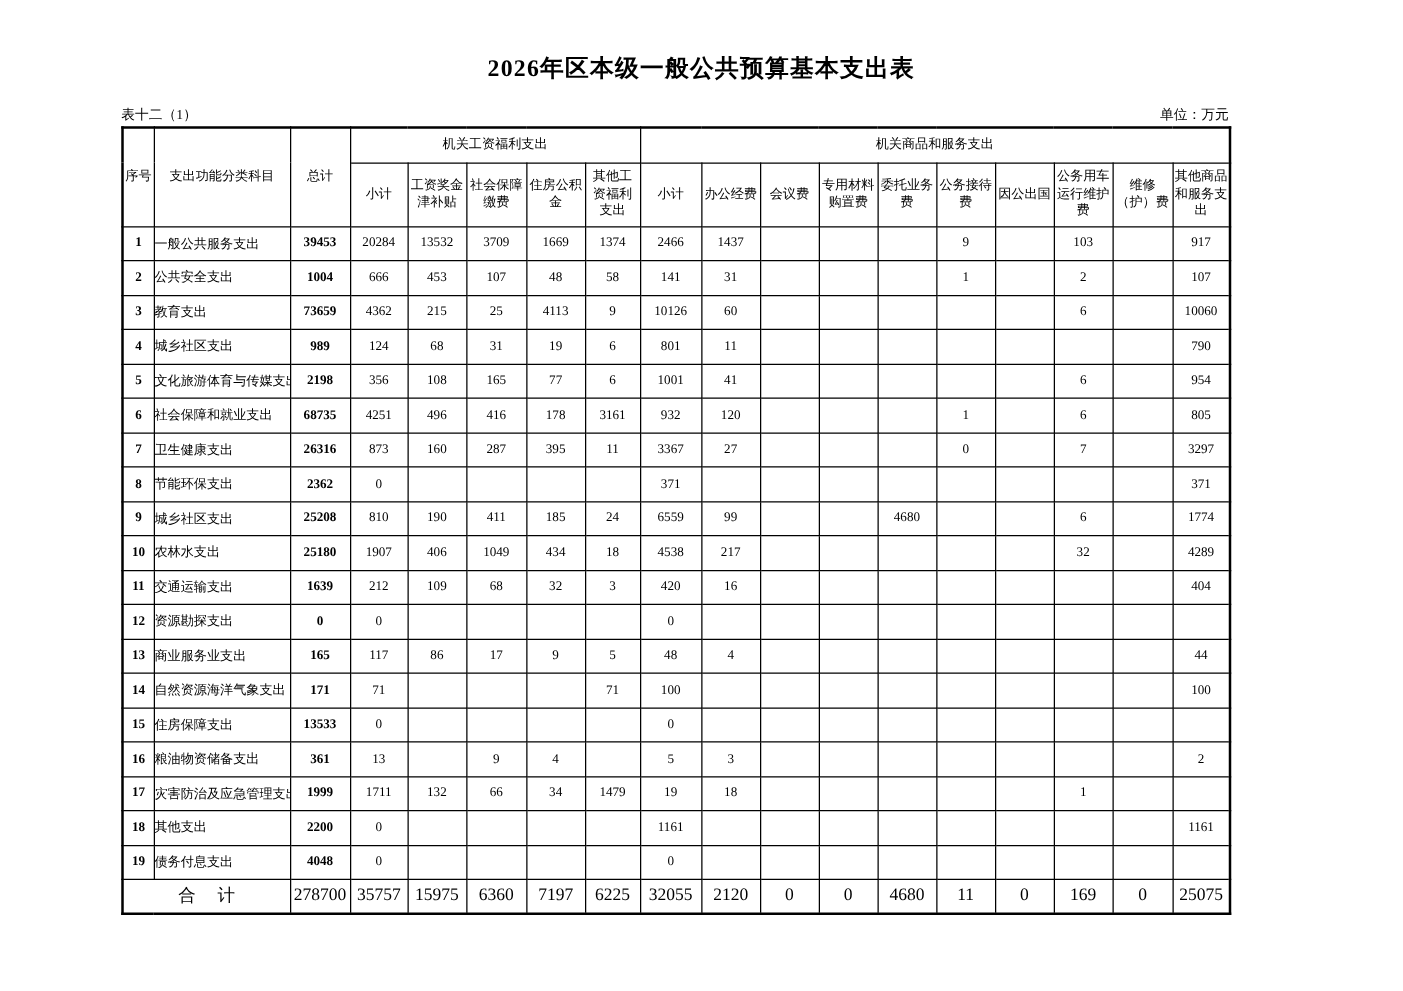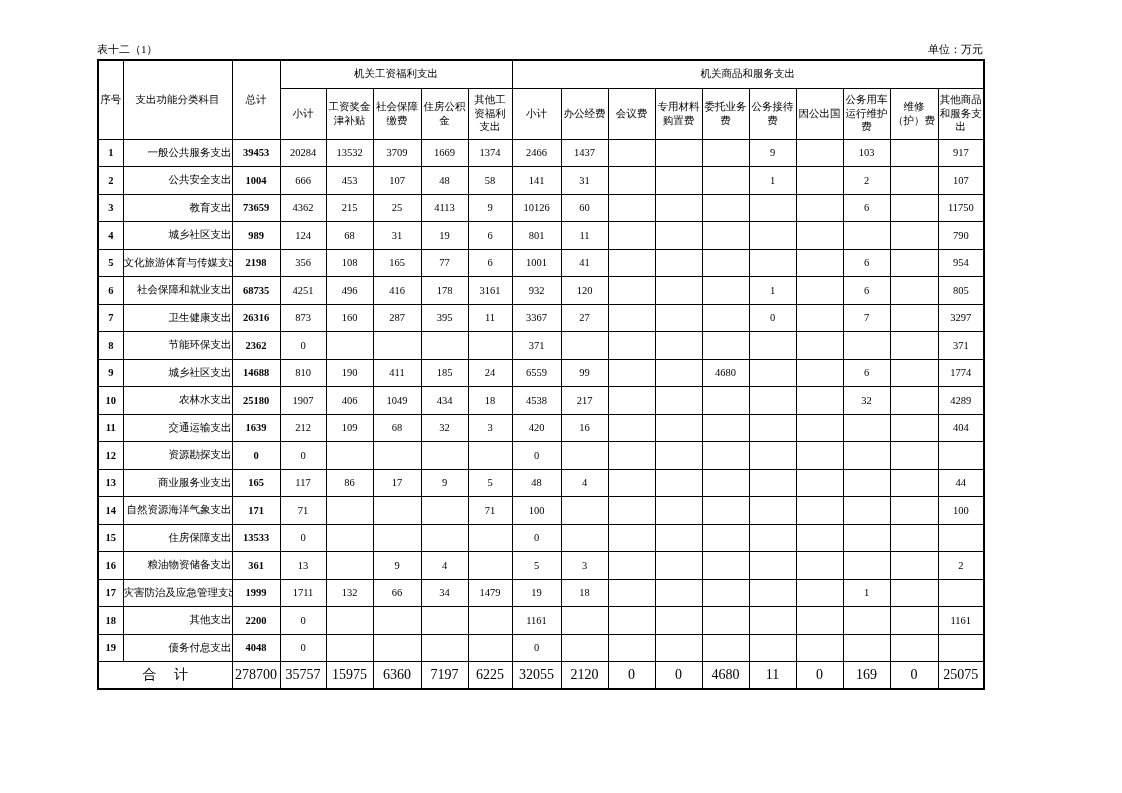--- a/index.html
+++ b/index.html
@@ -46,39 +46,40 @@
     padding: 1px;
   }
   thead tr.group-row th { height: 28px; }
   thead tr.sub-row th { height: 51px; }
   tbody td {
     height: 27.5px;
     font-size: 10.5px;
     text-align: center;
   }
   td.subject {
-    text-align: right;
+    text-align: left;
     padding: 0 0 0 5px;
     white-space: nowrap;
     font-family: Liberation Serif, serif;
   }
   td.seq { font-weight: bold; }
   td.grand { font-weight: bold; }
   tfoot td {
     height: 27px;
     font-size: 14px;
     font-weight: normal;
     text-align: center;
   }
   tfoot td.total-label { letter-spacing: 7px; text-indent: 7px; }
 </style>
 </head>
 <body>
 
 <div class="page">
+  <h1 class="title">2026年区本级一般公共预算基本支出表</h1>
   <div class="content">
     <div class="meta">
       <span>表十二（1）</span>
       <span>单位：万元</span>
     </div>
     <table class="budget">
       <colgroup>
         <col style="width:25px">
           <col style="width:109px">
           <col style="width:48px">
@@ -176,21 +177,21 @@
             <td>9</td>
             <td>10126</td>
             <td>60</td>
             <td></td>
             <td></td>
             <td></td>
             <td></td>
             <td></td>
             <td>6</td>
             <td></td>
-            <td>11750</td>
+            <td>10060</td>
           </tr>
           <tr>
             <td class="seq">4</td>
             <td class="subject">城乡社区支出</td>
             <td class="grand">989</td>
             <td>124</td>
             <td>68</td>
             <td>31</td>
             <td>19</td>
             <td>6</td>
@@ -281,21 +282,21 @@
             <td></td>
             <td></td>
             <td></td>
             <td></td>
             <td></td>
             <td>371</td>
           </tr>
           <tr>
             <td class="seq">9</td>
             <td class="subject">城乡社区支出</td>
-            <td class="grand">14688</td>
+            <td class="grand">25208</td>
             <td>810</td>
             <td>190</td>
             <td>411</td>
             <td>185</td>
             <td>24</td>
             <td>6559</td>
             <td>99</td>
             <td></td>
             <td></td>
             <td>4680</td>

